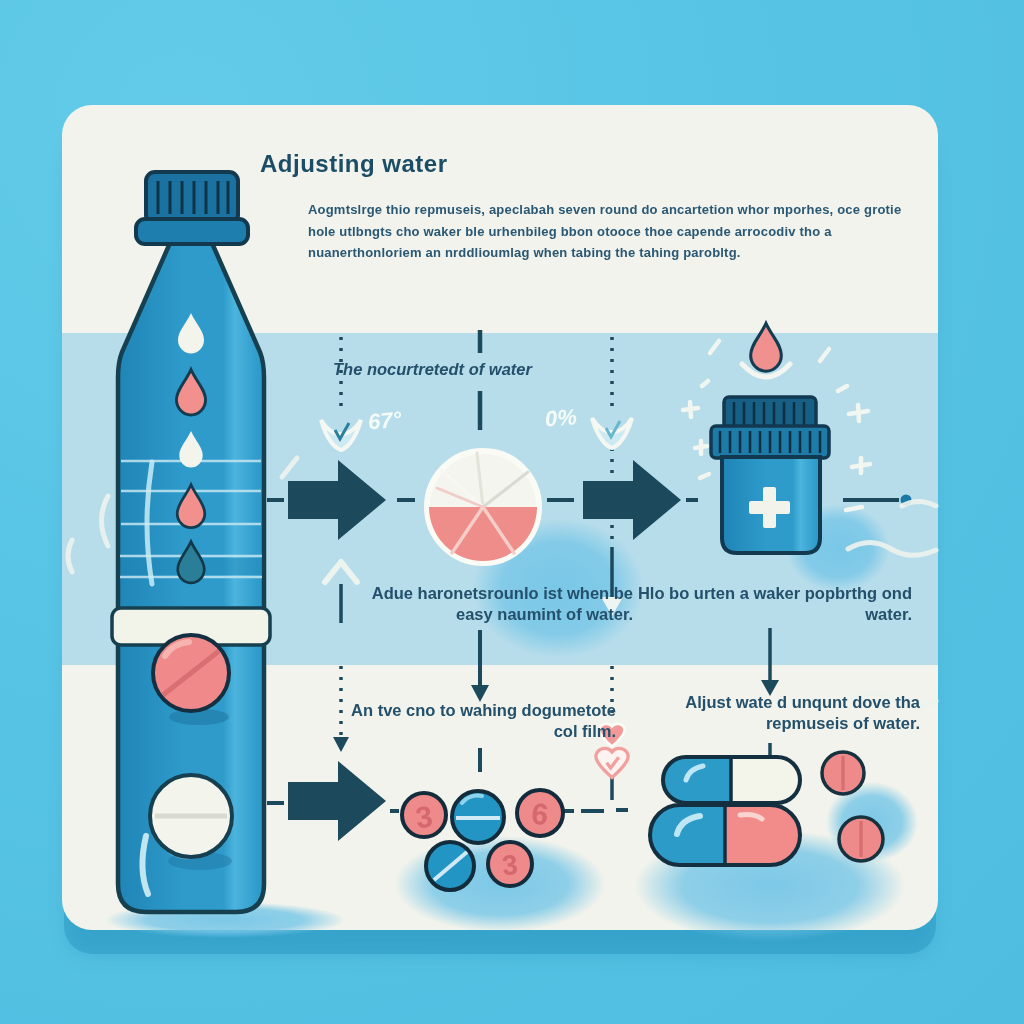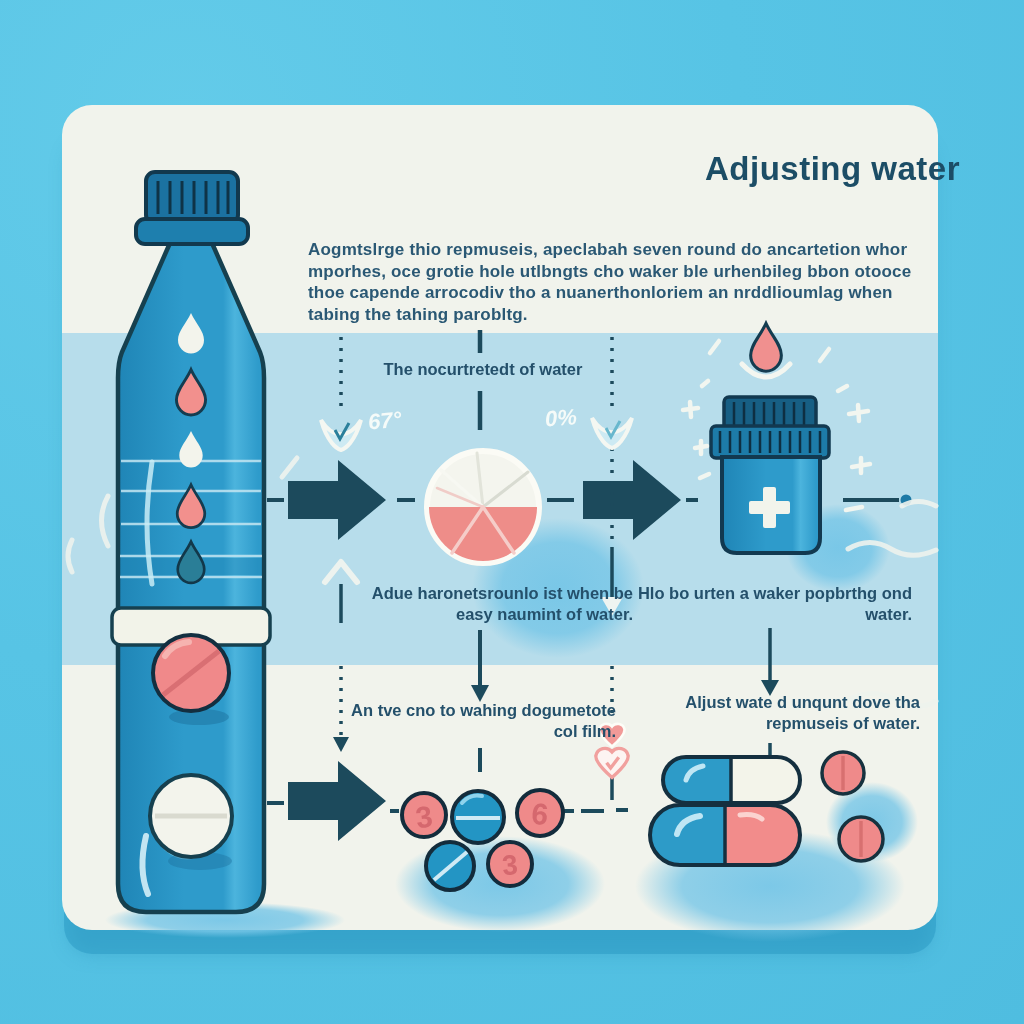--- a/index.html
+++ b/index.html
@@ -15,28 +15,28 @@
     background:#f1f3ec;border-radius:30px;
     box-shadow:0 26px 0 -2px rgba(44,154,196,.55), 0 30px 18px -6px rgba(40,140,180,.35);
   }
   .band{
     position:absolute;left:62px;top:333px;width:876px;height:332px;
     background:#b7ddeb;
   }
   svg.art{position:absolute;left:0;top:0;z-index:3;pointer-events:none;}
   .txt{position:absolute;z-index:4;color:#24506b;}
   .title{
-    left:260px;top:150px;width:700px;text-align:right;
-    font-size:33px;font-weight:bold;letter-spacing:.5px;color:#1c4d66;
+    left:260px;top:150px;width:700px;text-align:left;
+    font-size:24px;font-weight:bold;letter-spacing:.5px;color:#1c4d66;
   }
   .intro{
     left:308px;top:199px;width:606px;
-    font-size:17px;line-height:21.5px;font-weight:600;letter-spacing:.2px;color:#2a5874;margin-top:40px;
-  }
-  .step-label{left:333px;top:360px;width:300px;text-align:center;font-size:16.5px;font-weight:600;}
+    font-size:13px;line-height:21.5px;font-weight:600;letter-spacing:.2px;color:#2a5874;
+  }
+  .step-label{left:333px;top:360px;width:300px;text-align:left;font-size:16.5px;font-weight:600;font-style:italic;}
   .mark{font-size:22px;font-weight:600;font-style:italic;color:rgba(250,253,250,.92);}
   .mark-left{left:368px;top:406px;width:80px;transform:rotate(-5deg);}
   .mark-right{left:545px;top:404px;width:70px;transform:rotate(-4deg);}
   .cap{text-align:right;font-size:16.5px;line-height:21px;font-weight:600;}
   .cap-pie{left:333px;top:583px;width:300px;}
   .cap-bottle2{left:628px;top:583px;width:284px;}
   .cap-pills{left:336px;top:700px;width:280px;}
   .cap-caps{left:620px;top:692px;width:300px;}
 </style>
 </head>

